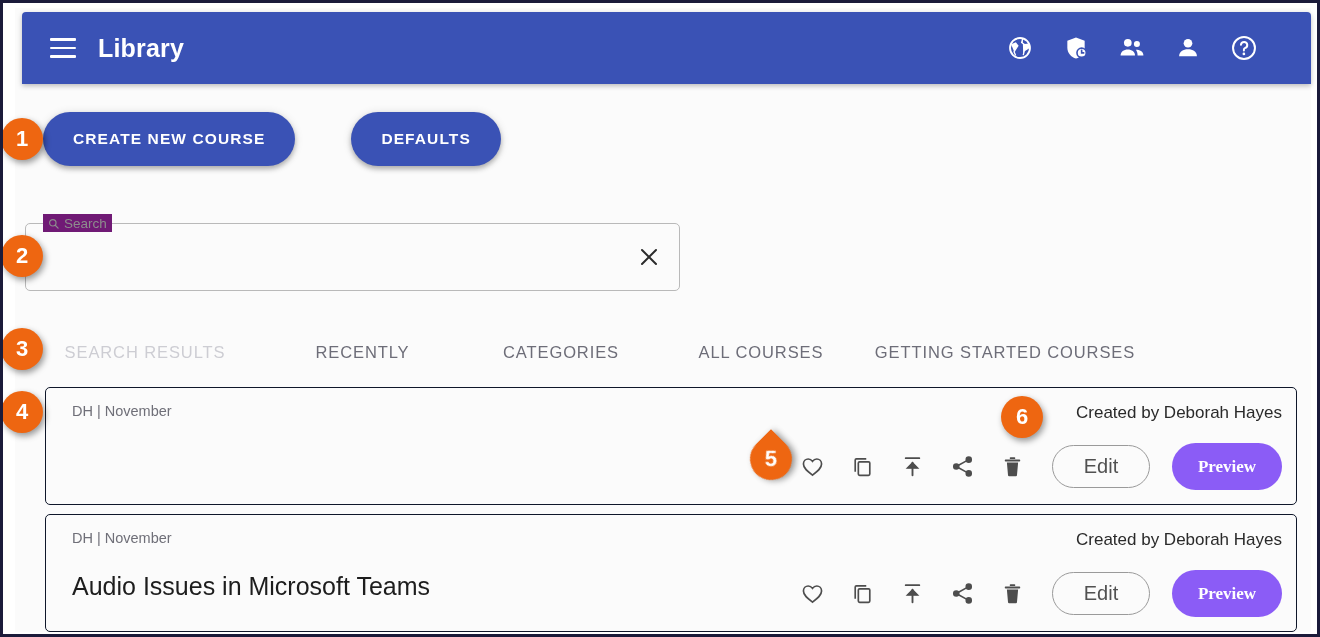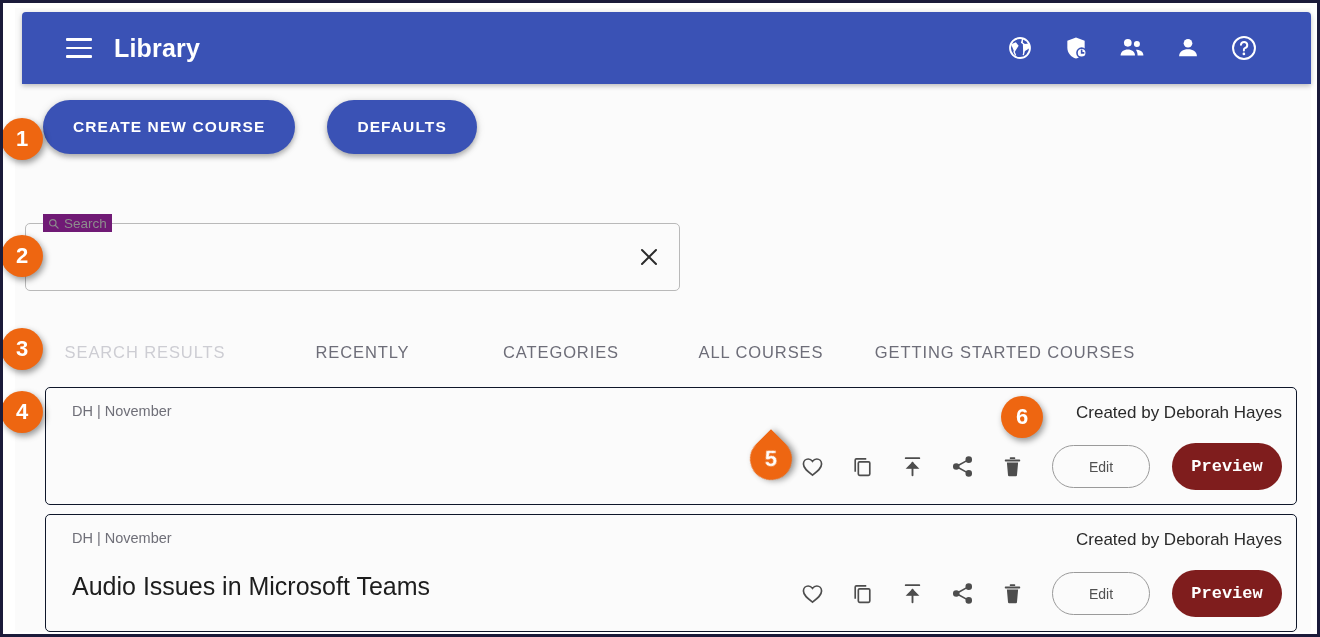--- a/index.html
+++ b/index.html
@@ -36,21 +36,20 @@
     position: absolute;
     left: 7px;
     top: 4px;
     width: 1289px;
     height: 72px;
     background: #3a52b5;
     border-radius: 4px 4px 0 0;
     display: flex;
     align-items: center;
     box-shadow: 0 2px 5px rgba(0,0,0,.25);
-    padding-left: 16px;
   }
   .hamburger {
     margin-left: 28px;
     width: 26px;
     height: 20px;
     display: flex;
     flex-direction: column;
     justify-content: space-between;
     cursor: pointer;
   }
@@ -82,24 +81,24 @@
     align-items: center;
     justify-content: center;
     cursor: pointer;
   }
   .appbar-actions svg { display: block; }
 
   
   .action-row {
     position: absolute;
     left: 28px;
-    top: 92px;
-    display: flex;
-    align-items: center;
-    gap: 32px;
+    top: 104px;
+    display: flex;
+    align-items: center;
+    gap: 56px;
   }
   .pill-btn {
     background: #3a52b5;
     color: #ffffff;
     border: none;
     border-radius: 28px;
     height: 54px;
     padding: 0 30px;
     font-family: "Liberation Sans", sans-serif;
     font-size: 15.5px;
@@ -253,31 +252,31 @@
   }
   .btn-edit {
     margin-left: 4px;
     width: 98px;
     height: 43px;
     border: 1px solid #9a9a9a;
     border-radius: 22px;
     background: transparent;
     color: #515151;
     font-family: "Liberation Sans", sans-serif;
-    font-size: 14px;
+    font-size: 20px;
     cursor: pointer;
   }
   .btn-preview {
     width: 110px;
     height: 47px;
     border: none;
     border-radius: 24px;
-    background: #7f1d1d;
+    background: #8b5cf6;
     color: #fff;
-    font-family: Liberation Mono, monospace;
+    font-family: Liberation Serif, serif;
     font-size: 17px;
     font-weight: bold;
     cursor: pointer;
   }
 
   
   .badge {
     position: absolute;
     width: 42px;
     height: 42px;

